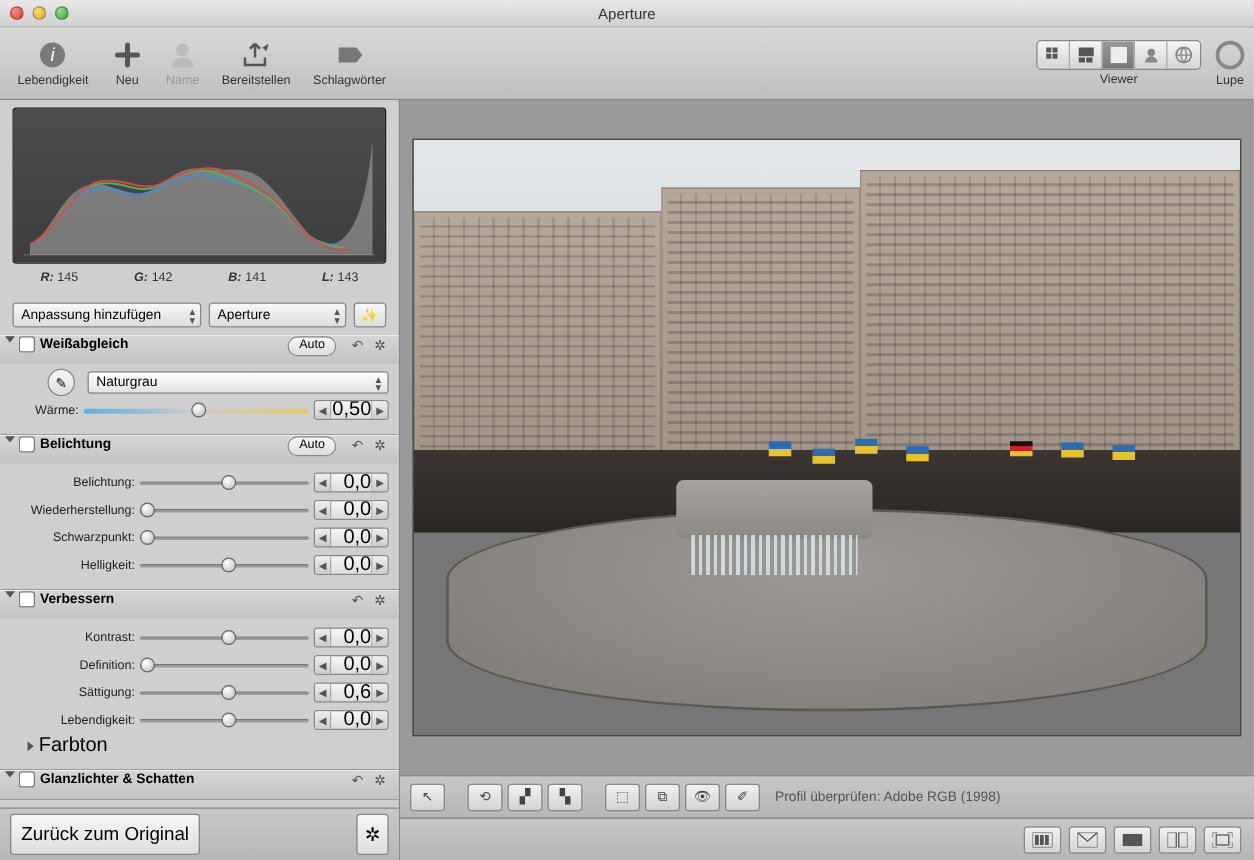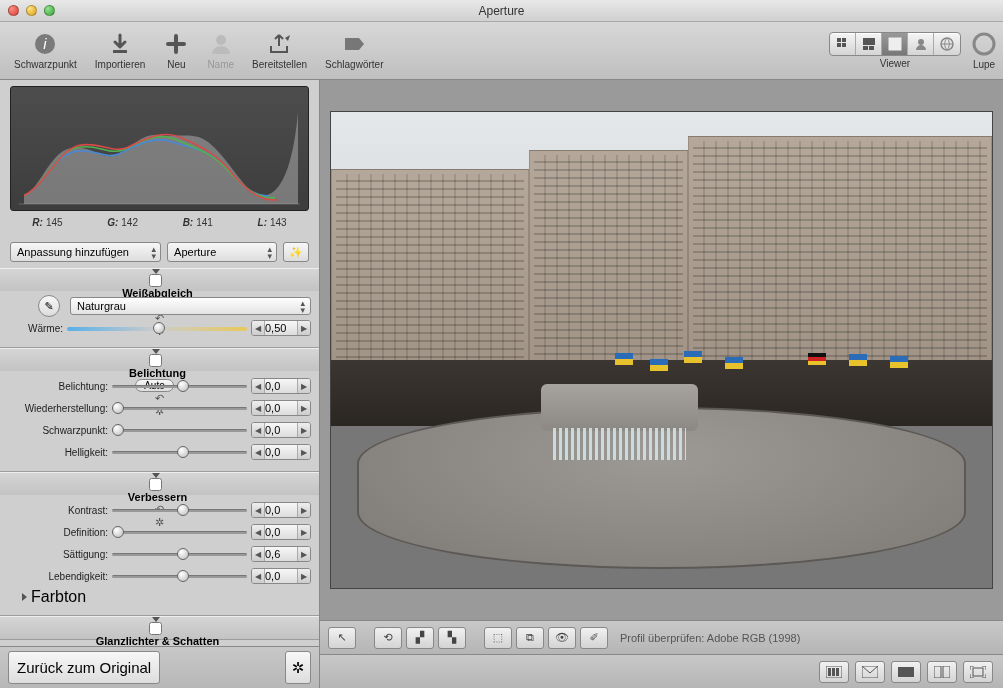--- a/index.html
+++ b/index.html
@@ -48,38 +48,38 @@
 
   
   .addrow{display:flex; gap:6px; padding:4px 10px 6px; align-items:center;}
   .combo{flex:1; height:20px; background:linear-gradient(#f7f7f7,#ddd); border:1px solid #888; border-radius:3px; display:flex; align-items:center; padding:2px 6px; font-size:11px; position:relative;}
   .combo .chev{position:absolute; right:4px; top:3px; font-size:9px; color:#555; line-height:7px;}
   .wand{width:26px; height:20px; background:linear-gradient(#f7f7f7,#ddd); border:1px solid #888; border-radius:3px; display:flex; align-items:center; justify-content:center;}
 
   
   .sections{flex:1; overflow-y:auto;}
   .sec{border-top:1px solid #eee; border-bottom:1px solid #9c9c9c;}
-  .sec-head{display:flex; align-items:center; height:22px; padding:0 8px 0 4px; background:linear-gradient(#d5d5d5,#c3c3c3);flex-direction:column;}
+  .sec-head{display:flex; align-items:flex-start; height:22px; padding:0 8px 0 4px; background:linear-gradient(#d5d5d5,#c3c3c3);}
   .tri{width:0; height:0; border-left:5px solid #555; border-top:4px solid transparent; border-bottom:4px solid transparent; margin-right:3px;}
   .tri.down{border-left:4px solid transparent; border-right:4px solid transparent; border-top:5px solid #555; border-bottom:none;}
   .sec-head input[type=checkbox]{margin-right:4px;}
   .sec-title{font-weight:600; font-size:11px;}
   .sec-head .spacer{flex:1;}
   .auto-btn{height:16px; font-size:10px; background:linear-gradient(#f7f7f7,#ddd); border:1px solid #888; border-radius:8px; padding:0 8px; margin-right:6px;}
   .undo-ic,.gear-ic{width:14px; height:14px; color:#555; margin-left:4px; display:flex; align-items:center; justify-content:center;}
 
   .sec-body{padding:4px 8px 8px; background:#cfcfcf;}
   .row{display:flex; align-items:center; height:22px; gap:4px;}
   .row .lbl{width:100px; text-align:right; font-size:10px; color:#222;}
   .slider{flex:1; height:14px; position:relative;}
   .slider .track{position:absolute; left:0; right:0; top:6px; height:3px; background:#999; border-radius:2px; border-top:1px solid #777;}
   .slider .thumb{position:absolute; top:1px; width:12px; height:12px; background:radial-gradient(circle at 35% 30%,#fff,#bbb); border:1px solid #666; border-radius:50%;}
   .stepper{width:60px; height:16px; display:flex; border:1px solid #888; border-radius:3px; overflow:hidden; background:linear-gradient(#f7f7f7,#ddd);}
   .stepper .arr{width:12px; display:flex; align-items:center; justify-content:center; color:#555; font-size:8px; background:linear-gradient(#eee,#ccc);}
-  .stepper .val{flex:1; text-align:left; font-size:11px; line-height:14px; border-left:1px solid #aaa; border-right:1px solid #aaa;}
+  .stepper .val{flex:1; text-align:right; font-size:16px; line-height:14px; border-left:1px solid #aaa; border-right:1px solid #aaa;}
 
   .eyedrop{width:22px; height:22px; border:1px solid #888; border-radius:11px; background:linear-gradient(#f7f7f7,#ddd); display:flex; align-items:center; justify-content:center; margin:0 6px 0 30px;}
   .wb-combo{flex:1; height:18px; background:linear-gradient(#fefefe,#e3e3e3); border:1px solid #888; border-radius:3px; display:flex; align-items:center; padding:0 6px; font-size:11px; position:relative;}
   .wb-combo .chev{position:absolute; right:5px; top:2px; font-size:9px; color:#555; line-height:7px;}
   .warm-track{position:absolute; left:0; right:0; top:6px; height:4px; border-radius:2px; background:linear-gradient(to right,#5ab0e8,#ccc 50%,#e8c95a);}
 
   .subrow{display:flex; align-items:center; height:20px; padding-left:14px;}
   .subrow .tri2{width:0; height:0; border-left:5px solid #555; border-top:4px solid transparent; border-bottom:4px solid transparent; margin-right:4px;}
   .subrow .lbl2{font-weight:400; font-size:16px;}
 
@@ -132,30 +132,21 @@
 
 <div class="toolbar">
   <div class="tb-left">
     <div class="tb-item">
       <div class="tb-icon">
           <svg width="24" height="24">
             <circle cx="12" cy="12" r="10" fill="#7a7a7a"></circle>
             <text x="12" y="17" text-anchor="middle" fill="#fff" font-size="15" font-family="Georgia" font-style="italic">i</text>
           </svg>
         </div>
-      <div class="tb-label">Schwarzpunkt</div>
-    </div>
-    <div class="tb-item">
-      <div class="tb-icon">
-          <svg width="24" height="24">
-            <path d="M12 3v12m0 0l-5-5m5 5l5-5" stroke="#555" stroke-width="3" fill="none" stroke-linecap="round"></path>
-            <rect x="5" y="18" width="14" height="3" fill="#555"></rect>
-          </svg>
-        </div>
-      <div class="tb-label">Importieren</div>
+      <div class="tb-label">Lebendigkeit</div>
     </div>
     <div class="tb-item">
       <div class="tb-icon">
           <svg width="24" height="24">
             <path d="M12 4v16M4 12h16" stroke="#555" stroke-width="4" stroke-linecap="round"></path>
           </svg>
         </div>
       <div class="tb-label">Neu</div>
     </div>
     <div class="tb-item dim">

